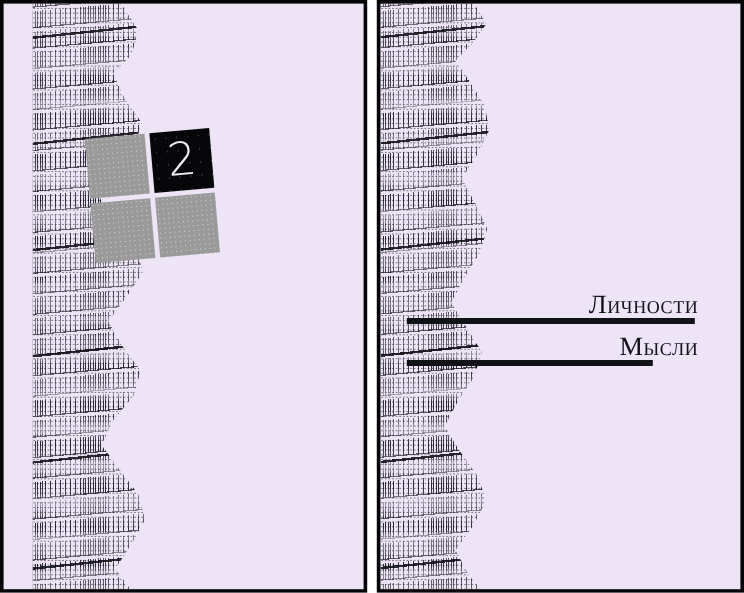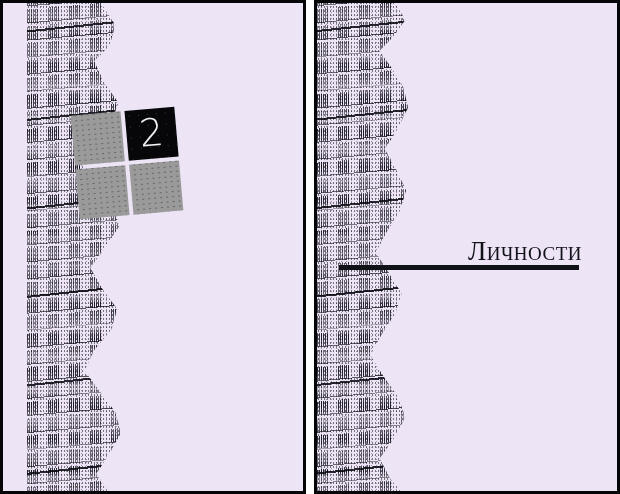--- a/index.html
+++ b/index.html
@@ -162,21 +162,21 @@
     position: relative;
     height: 35px;
   }
   .headline-text {
     position: absolute;
     right: 35px;
     bottom: 5px;
     color: #111118;
     font-family: "Liberation Serif", serif;
     font-variant: small-caps;
-    font-size: 27px;
+    font-size: 22px;
     line-height: 1;
     letter-spacing: 0.5px;
     white-space: nowrap;
   }
   .headline-rule {
     position: absolute;
     left: 22px;
     bottom: 0;
     height: 5px;
     background: #111118;
@@ -236,18 +236,22 @@
     </div>
 
     <div id="headline-list">
 
       <div class="headline-row">
         <span class="headline-text">Личности</span>
         <span class="headline-rule rule-w1"></span>
       </div>
 
 
+      <div class="headline-row">
+        <span class="headline-text">Мысли</span>
+        <span class="headline-rule rule-w3"></span>
+      </div>
 
     </div>
 
   </div>
 
 </div>
 
 </body></html>

